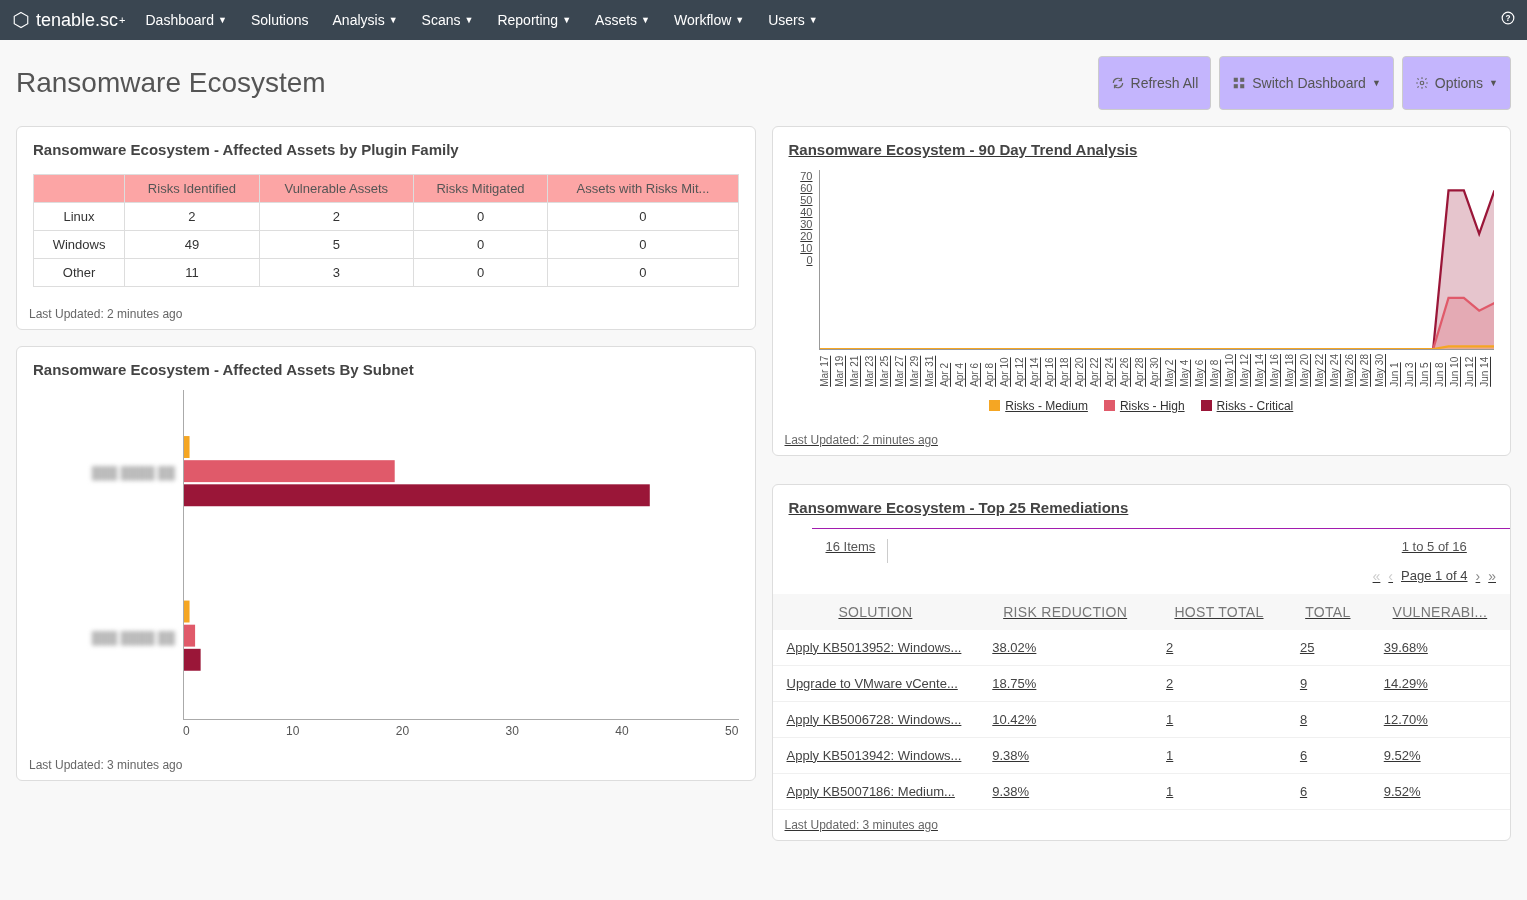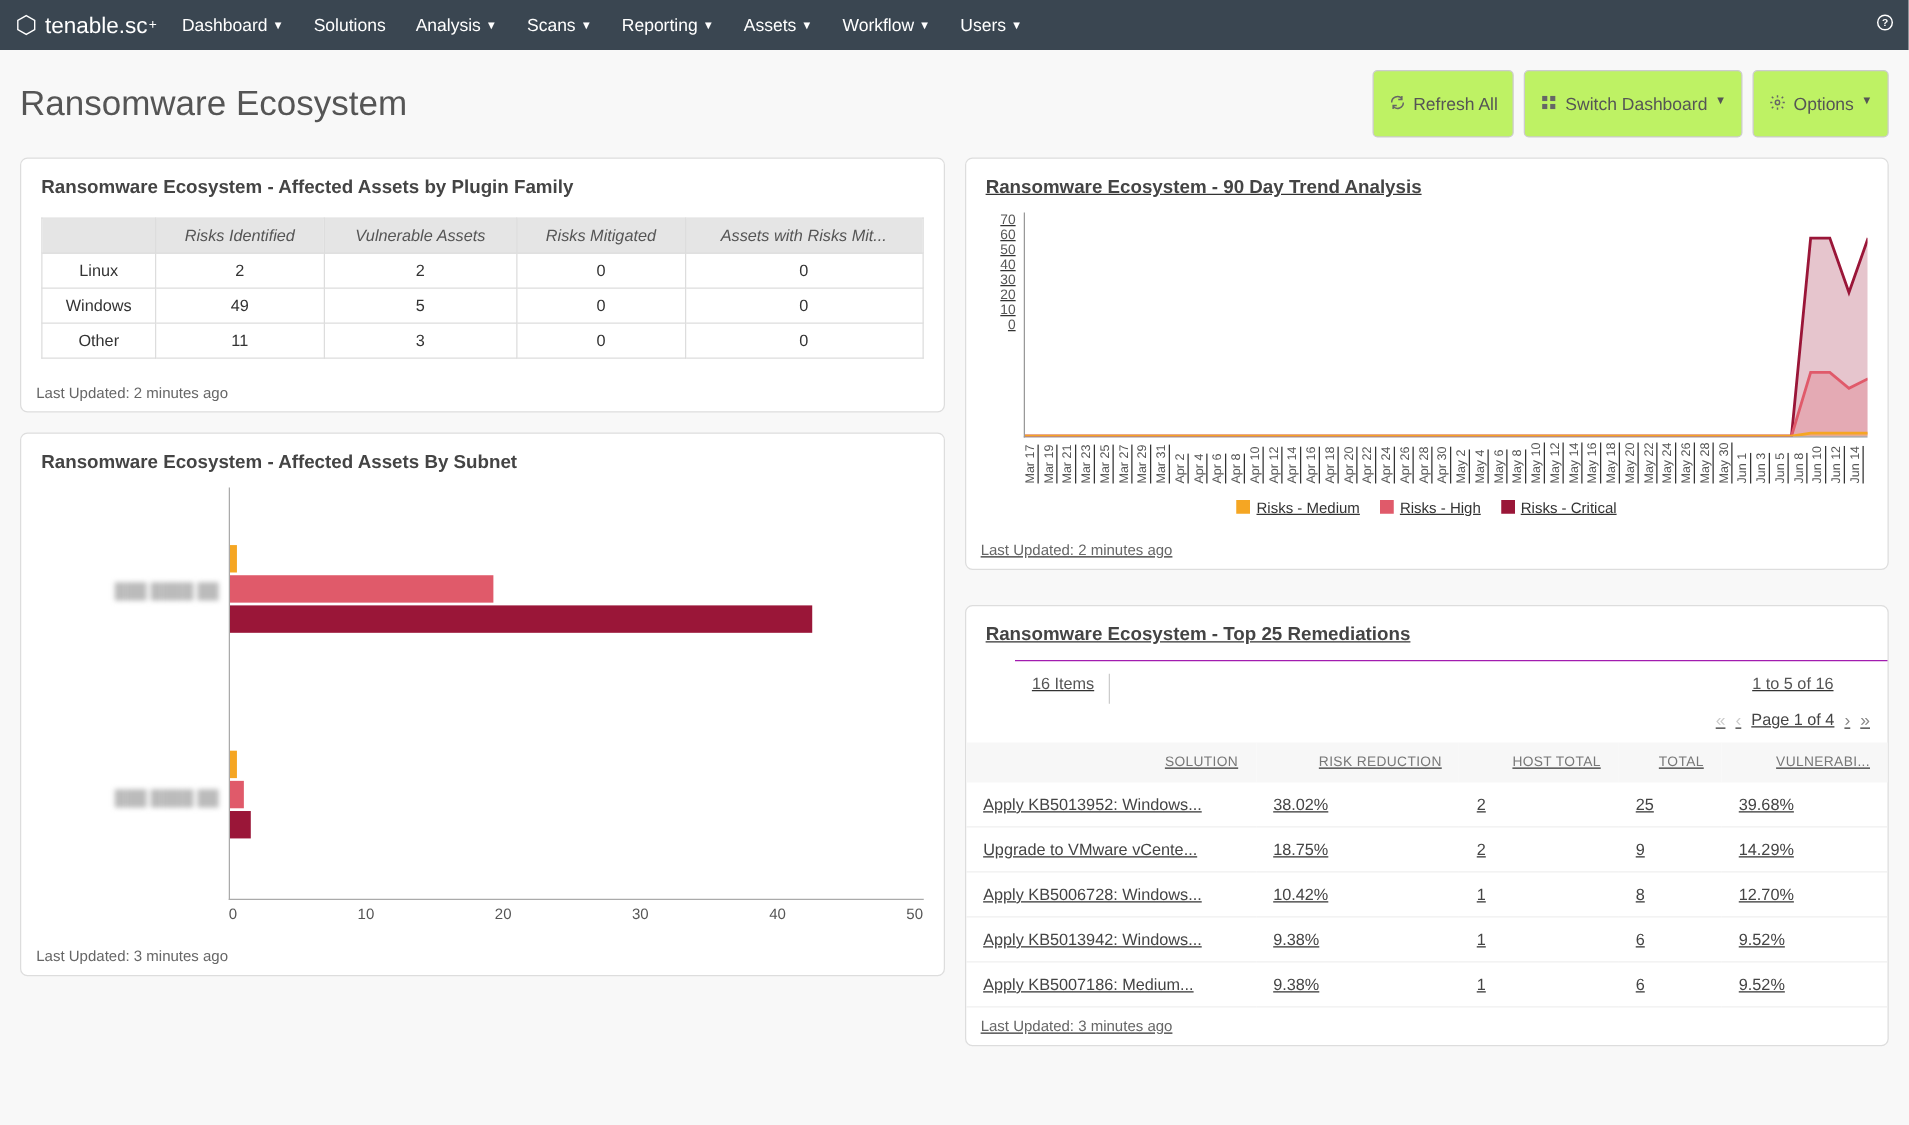--- a/index.html
+++ b/index.html
@@ -8,29 +8,29 @@
 .logo { display: flex; align-items: center; margin-right: 20px; font-size: 18px; font-weight: 300; }
 .logo-hex { width: 18px; height: 18px; margin-right: 6px; }
 .nav-items { display: flex; gap: 24px; }
 .nav-item { color: #fff; font-size: 14px; cursor: pointer; display: flex; align-items: center; gap: 4px; }
 .caret { font-size: 9px; }
 .nav-right { margin-left: auto; color: #fff; cursor: pointer; }
 .main { padding: 16px; }
 .page-header { display: flex; align-items: center; margin-bottom: 16px; }
 .page-title { font-size: 28px; font-weight: 300; color: #555; }
 .page-actions { margin-left: auto; display: flex; gap: 8px; }
-.btn { background: #bef264; border: 1px solid #ccc; border-radius: 4px; padding: 18px 12px; font-size: 14px; cursor: pointer; display: flex; align-items: flex-start; gap: 6px; color: #555; }
+.btn { background: #c4b5fd; border: 1px solid #ccc; border-radius: 4px; padding: 18px 12px; font-size: 14px; cursor: pointer; display: flex; align-items: center; gap: 6px; color: #555; }
 .grid { display: grid; grid-template-columns: 1fr 1fr; gap: 16px; }
 .card { background: #fff; border: 1px solid #ddd; border-radius: 6px; padding: 0; display: flex; flex-direction: column; }
 .card-title { font-size: 15px; font-weight: 600; color: #444; padding: 14px 16px 12px; }
 .card-body { padding: 0 16px 12px; flex: 1; }
 .card-footer { padding: 8px 12px; font-size: 12px; color: #666; border-top: none; }
 .tbl { width: 100%; border-collapse: collapse; font-size: 13px; margin-top: 4px; }
 .tbl th, .tbl td { border: 1px solid #ddd; padding: 6px 10px; text-align: center; }
-.tbl th { font-weight: 400; color: #555; background: #e5e5e5; font-style: italic; }
+.tbl th { font-weight: 400; color: #555; background: #fca5a5; }
 .tbl td:first-child, .tbl th:first-child { text-align: center; }
 .left-col { display: flex; flex-direction: column; gap: 16px; }
 .right-col { display: flex; flex-direction: column; gap: 28px; text-decoration: underline; }
 
 .trend-wrap { display: flex; height: 180px; }
 .trend-y { display: flex; flex-direction: column; justify-content: flex-start; font-size: 11px; color: #555; padding-right: 6px; text-align: right; width: 30px; }
 .trend-plot { flex: 1; position: relative; border-bottom: 1px solid #999; border-left: 1px solid #999; }
 .trend-plot svg { position: absolute; inset: 0; width: 100%; height: 100%; }
 .trend-x { display: flex; margin-left: 30px; font-size: 10px; color: #555; margin-top: 4px; }
 .trend-x span { writing-mode: vertical-rl; transform: rotate(180deg); flex: 1; text-align: left; }
@@ -44,21 +44,21 @@
 .subnet-plot svg { position: absolute; inset: 0; width: 100%; height: 100%; }
 .subnet-x { display: flex; justify-content: space-between; margin-left: 150px; font-size: 12px; color: #555; margin-top: 4px; }
 
 .rem-toolbar { display: flex; padding: 10px 14px; font-size: 13px; color: #555; border-top: 1px solid #a21caf; margin-left: 39px; }
 .rem-divider { border-left: 1px solid #ccc; height: 24px; margin: 0 12px; }
 .rem-right { margin-left: auto; display: flex; align-items: center; gap: 14px; flex-direction: column; }
 .pager { display: flex; align-items: center; gap: 8px; color: #888; }
 .pager span.active { color: #444; }
 .pager .nav-arrow { cursor: pointer; font-size: 14px; }
 .rem-table { width: 100%; font-size: 13px; border-collapse: collapse; }
-.rem-table th { text-align: right; font-weight: 400; color: #777; text-transform: uppercase; font-size: 11px; padding: 10px 14px; background: #f7f7f7; letter-spacing: 0.3px; }
+.rem-table th { text-align: center; font-weight: 400; color: #777; text-transform: uppercase; font-size: 14px; padding: 10px 14px; background: #f7f7f7; letter-spacing: 0.3px; }
 .rem-table td { padding: 10px 14px; border-bottom: 1px solid #f0f0f0; color: #444; }
 .rem-table td.sol { max-width: 180px; white-space: nowrap; overflow: hidden; text-overflow: ellipsis; }
 .icon-sm { width: 14px; height: 14px; }
 </style>
 </head>
 <body>
 
 <div class="topnav">
   <div class="logo">
     <svg class="logo-hex" viewBox="0 0 24 24">

